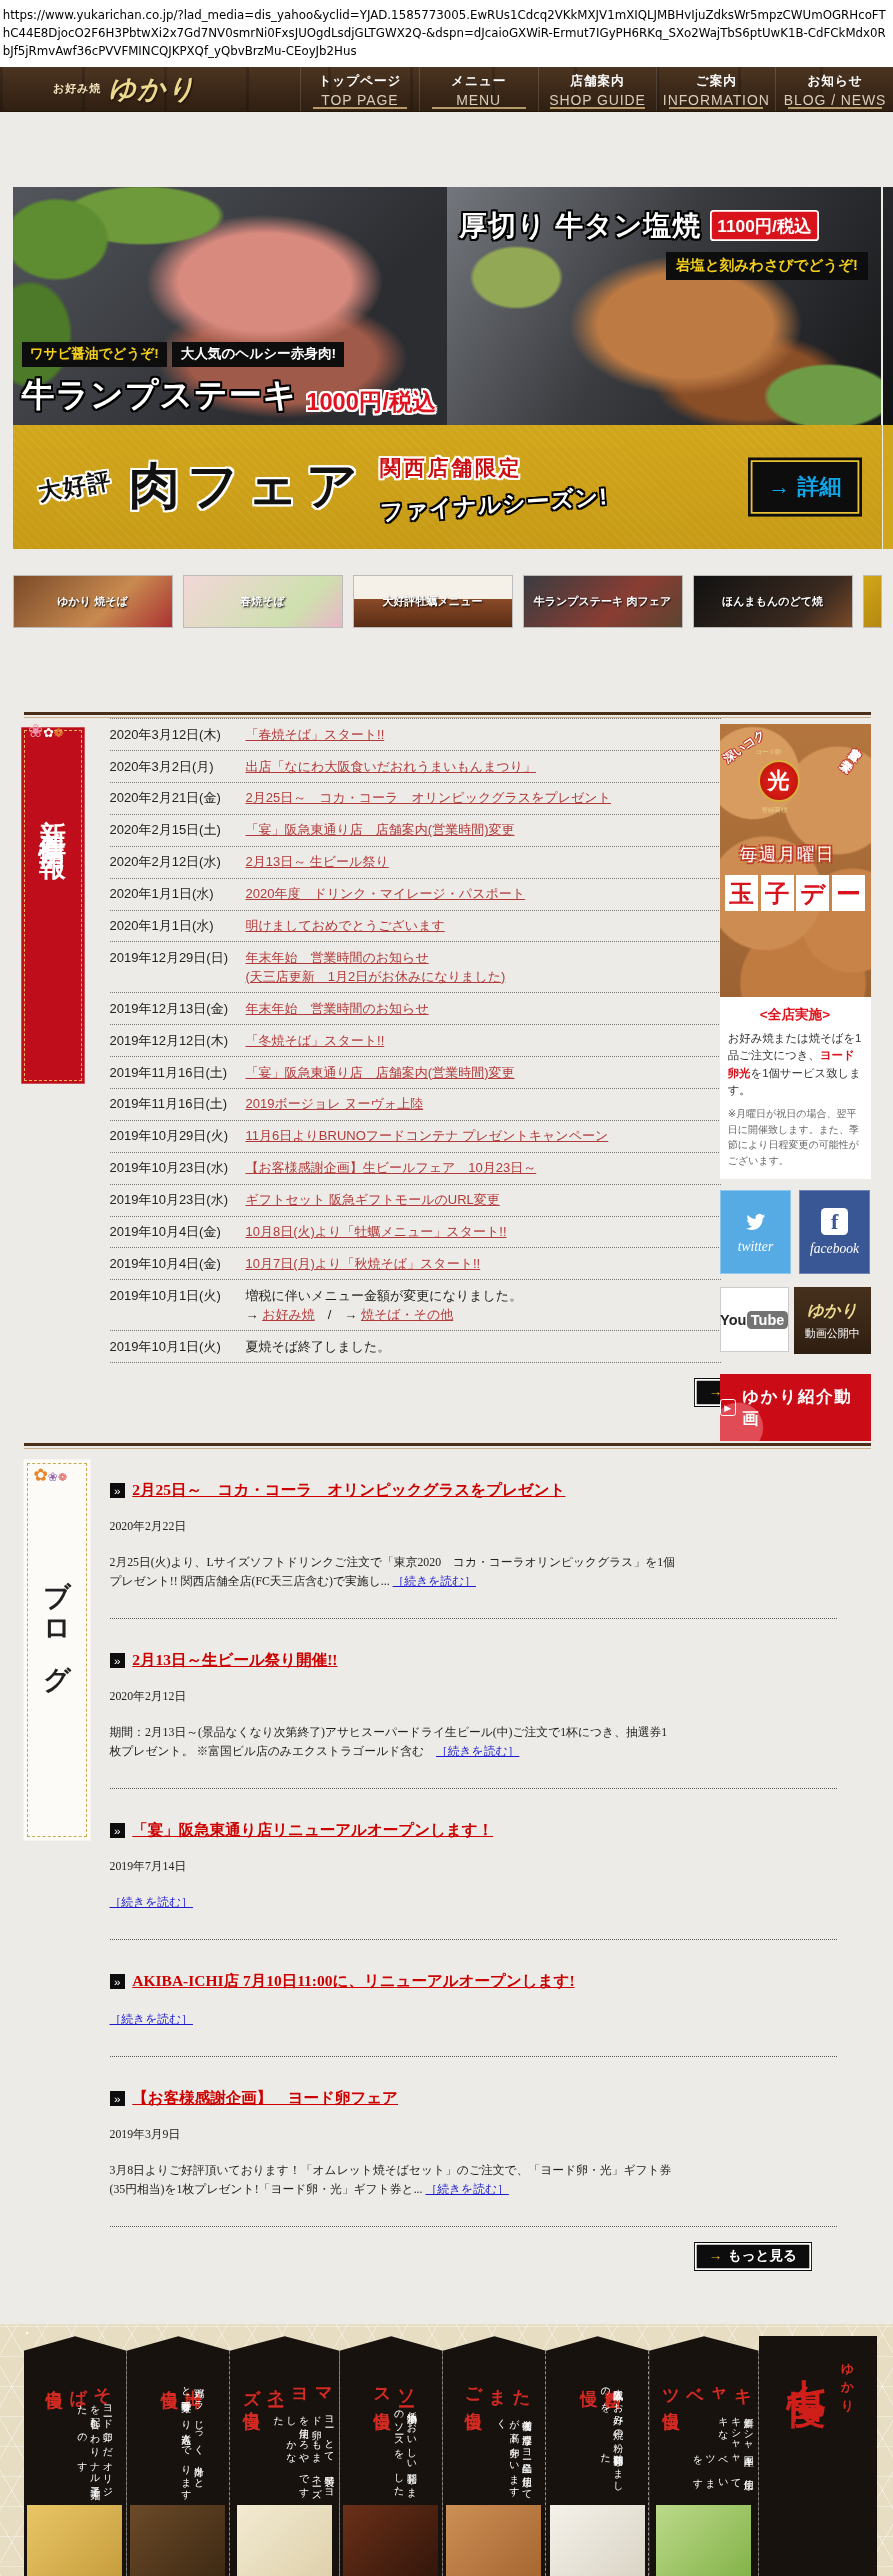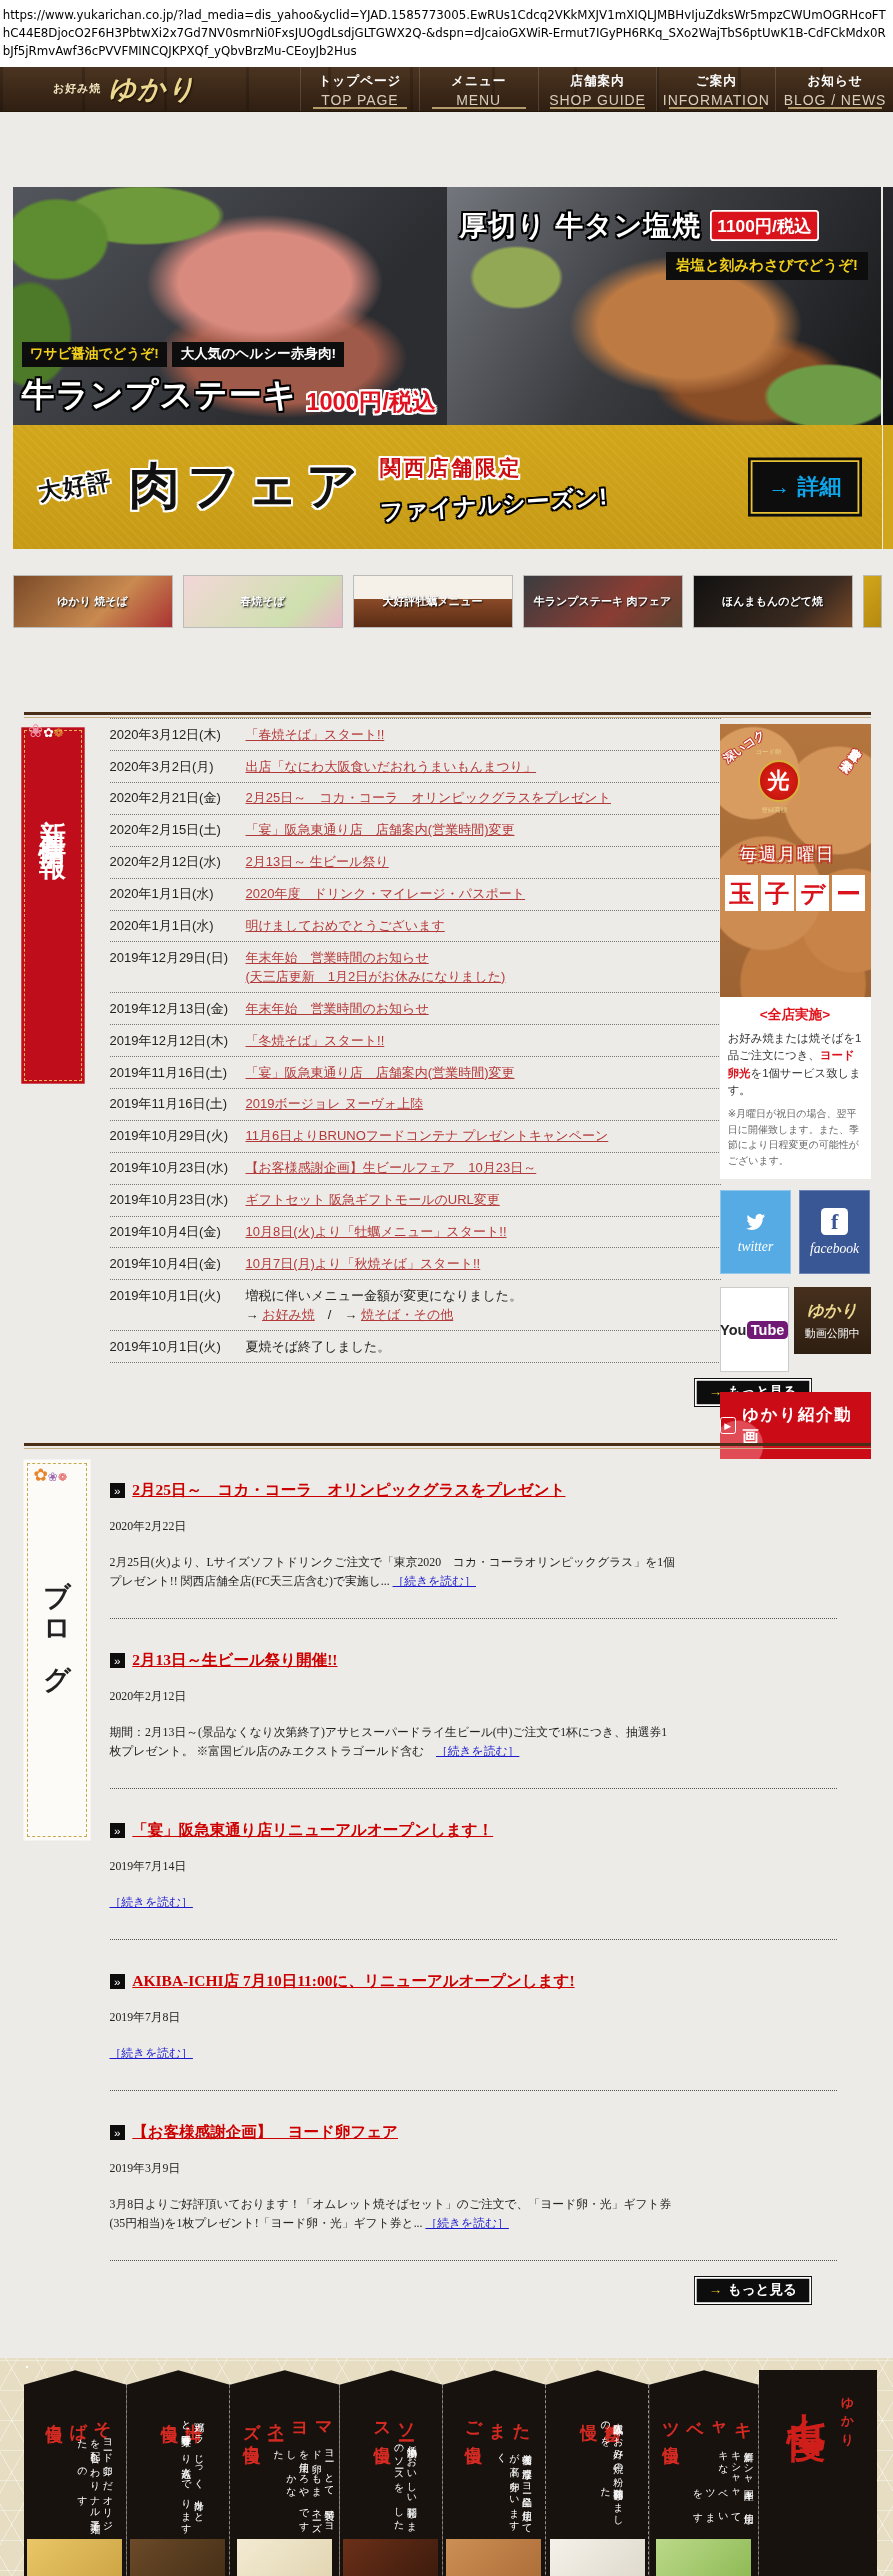--- a/index.html
+++ b/index.html
@@ -171,23 +171,23 @@
   .egg-info-body { font-size:11.4px; line-height:17.3px; color:#333; }
   .egg-info-body .em { color:#d8131c; font-weight:bold; }
   .egg-info-note { font-size:10px; line-height:15.5px; color:#666; margin-top:7.3px; }
   .social { display:flex; gap:7.3px; margin-top:11px; }
   .sbtn { width:72px; height:84px; cursor:pointer; display:flex; flex-direction:column; align-items:center; justify-content:center; gap:5.5px; }
   .sbtn.tw { background:#56abe4; border:1.8px solid #8ec6ee; }
   .sbtn.fb { background:#3a5795; border:1.8px solid #6b83b5; }
   .sbtn .script { color:#fff; font-size:13.6px; font-style:italic; font-family:"Liberation Serif","DejaVu Serif",serif; }
   .fb-f { width:27px; height:27px; background:#fff; border-radius:4.5px; color:#3a5795; font-size:22px; font-weight:bold; display:flex; align-items:center; justify-content:center; font-family:"Liberation Serif","DejaVu Serif",serif; }
   .ytrow { display:flex; gap:5.5px; margin-top:12.7px; }
-  .yt-card { width:69px; height:85px; background:#fff; border:0.9px solid #ccc; display:flex; align-items:center; justify-content:center; cursor:pointer; }
+  .yt-card { width:69px; height:65px; background:#fff; border:0.9px solid #ccc; display:flex; align-items:center; justify-content:center; cursor:pointer; }
   .yt-you { color:#282828; font-weight:bold; font-size:14.5px; }
-  .yt-tube { color:#fff; background:#701a75; font-weight:bold; font-size:14.5px; border-radius:4.5px; padding:0.9px 3.6px; margin-left:0.9px; }
+  .yt-tube { color:#fff; background:#737373; font-weight:bold; font-size:14.5px; border-radius:4.5px; padding:0.9px 3.6px; margin-left:0.9px; }
   .yt-caption { flex:1; height:67px; background:linear-gradient(180deg,#46301d,#2f1f11); display:flex; flex-direction:column; align-items:center; justify-content:center; gap:3.6px; cursor:pointer; }
   .yt-brand { color:#ecd98f; font-size:16.4px; font-weight:bold; font-style:italic; font-family:"Liberation Serif","DejaVu Serif",serif; }
   .yt-sub { color:#fff; font-size:11px;text-align:right; }
   .intro-banner {
     margin-top:20px; height:67px; background:radial-gradient(circle 27px at 12% 80%, #e04b55 0 90%, transparent 95%),#cb0b16;
     display:flex; align-items:center; justify-content:center; gap:6.4px; cursor:pointer;
   }
   .intro-icon { width:16.4px; height:16.4px; border:1.8px solid #fff; border-radius:2.7px; color:#fff; font-size:9px; display:flex; align-items:center; justify-content:center; }
   .intro-label { color:#fff; font-size:16.4px; font-weight:bold; letter-spacing:1.8px; }
   
@@ -500,21 +500,20 @@
             <a class="blog-title">「宴」阪急東通り店リニューアルオープンします！</a>
           </div>
           <div class="blog-date">2019年7月14日</div>
           <p class="blog-body"><a class="more-link">［続きを読む］</a></p>
         </div>
         <div class="blog-entry">
           <div class="blog-head">
             <span class="bicon">»</span>
             <a class="blog-title">AKIBA-ICHI店 7月10日11:00に、リニューアルオープンします!</a>
           </div>
-          <div class="blog-date">2019年7月8日</div>
           <p class="blog-body"><a class="more-link">［続きを読む］</a></p>
         </div>
         <div class="blog-entry">
           <div class="blog-head">
             <span class="bicon">»</span>
             <a class="blog-title">【お客様感謝企画】　ヨード卵フェア</a>
           </div>
           <div class="blog-date">2019年3月9日</div>
           <p class="blog-body"><span>3月8日よりご好評頂いております！「オムレット焼そばセット」のご注文で、「ヨード卵・光」ギフト券(35円相当)を1枚プレゼント!「ヨード卵・光」ギフト券と... </span><a class="more-link">［続きを読む］</a></p>
         </div>

